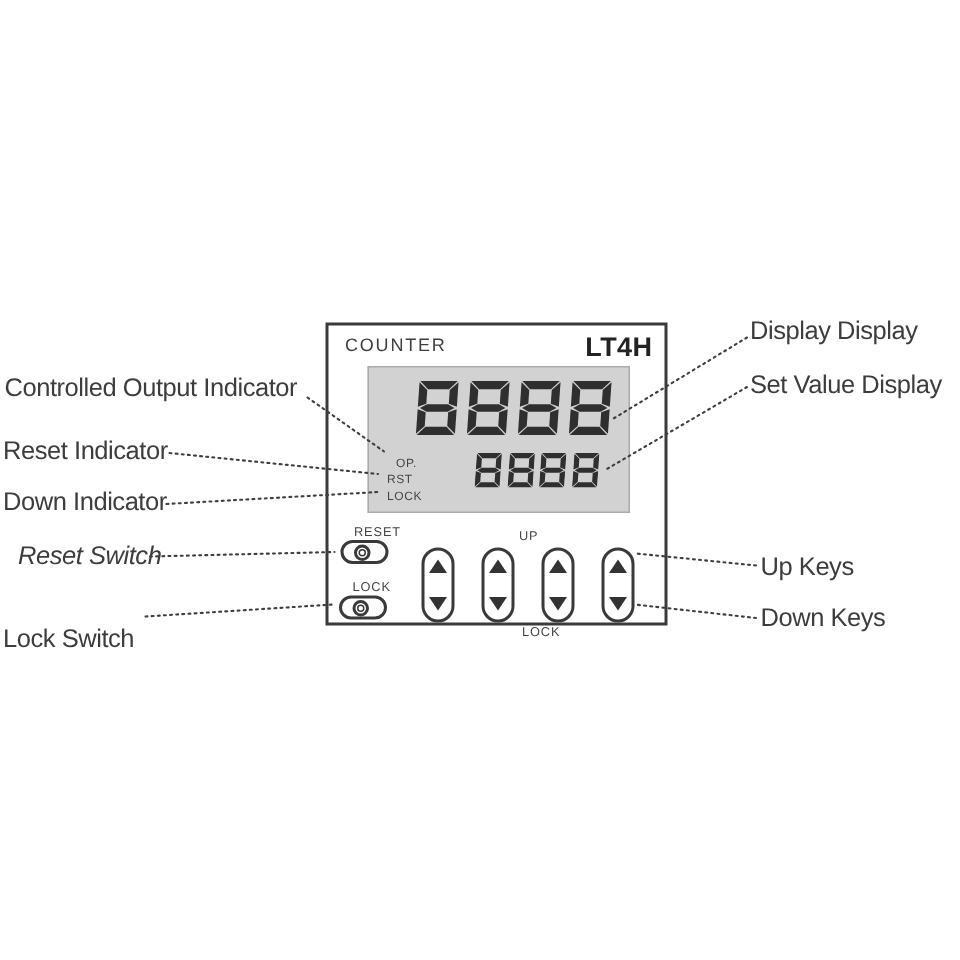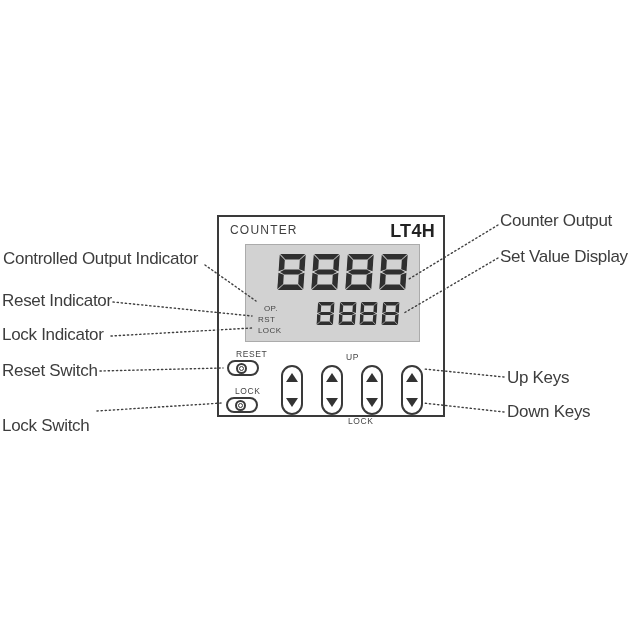--- a/index.html
+++ b/index.html
@@ -98,25 +98,25 @@
   
   .leaders{position:absolute;left:0;top:0;width:640px;height:640px;pointer-events:none;}
 </style>
 </head>
 <body>
 
 <div class="canvas">
 
   <div class="ann" style="left:3px;top:249px;">Controlled Output Indicator</div>
   <div class="ann" style="left:2px;top:291px;">Reset Indicator</div>
-  <div class="ann" style="left:2px;top:325px;">Lock Indicator</div>
-  <div class="ann" style="left:2px;top:361px;">Reset Switch</div>
+  <div class="ann" style="left:2px;top:325px;">Down Indicator</div>
+  <div class="ann" style="left:12px;top:361px;font-style:italic;">Reset Switch</div>
   <div class="ann" style="left:2px;top:401px;margin-top:15px;">Lock Switch</div>
 
-  <div class="ann" style="left:500px;top:211px;">Counter Output</div>
+  <div class="ann" style="left:500px;top:211px;">Display Display</div>
   <div class="ann" style="left:500px;top:247px;">Set Value Display</div>
   <div class="ann" style="left:507px;top:368px;">Up Keys</div>
   <div class="ann" style="left:507px;top:402px;">Down Keys</div>
 
   <div class="panel">
     <div class="brand">COUNTER</div>
     <div class="model">LT4H</div>
 
     <div class="display">
       <div class="digits counter-digits">

